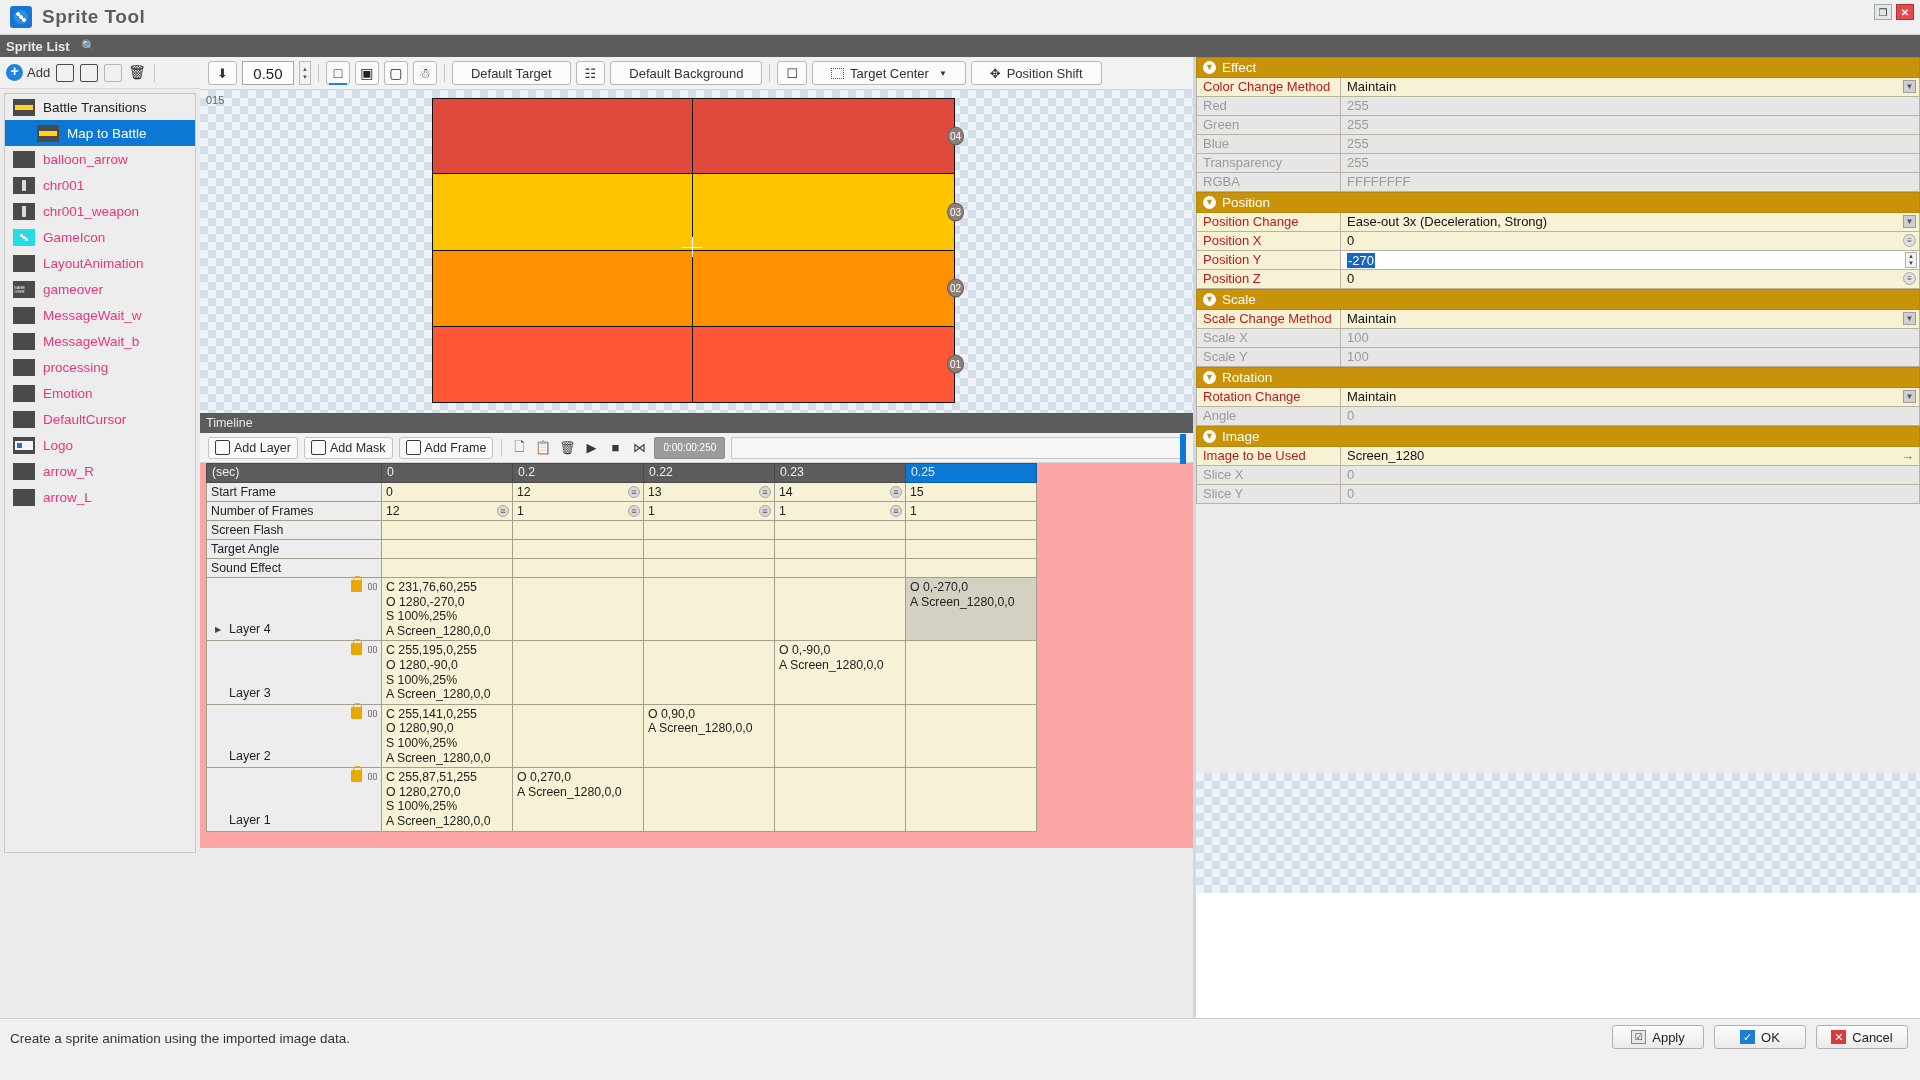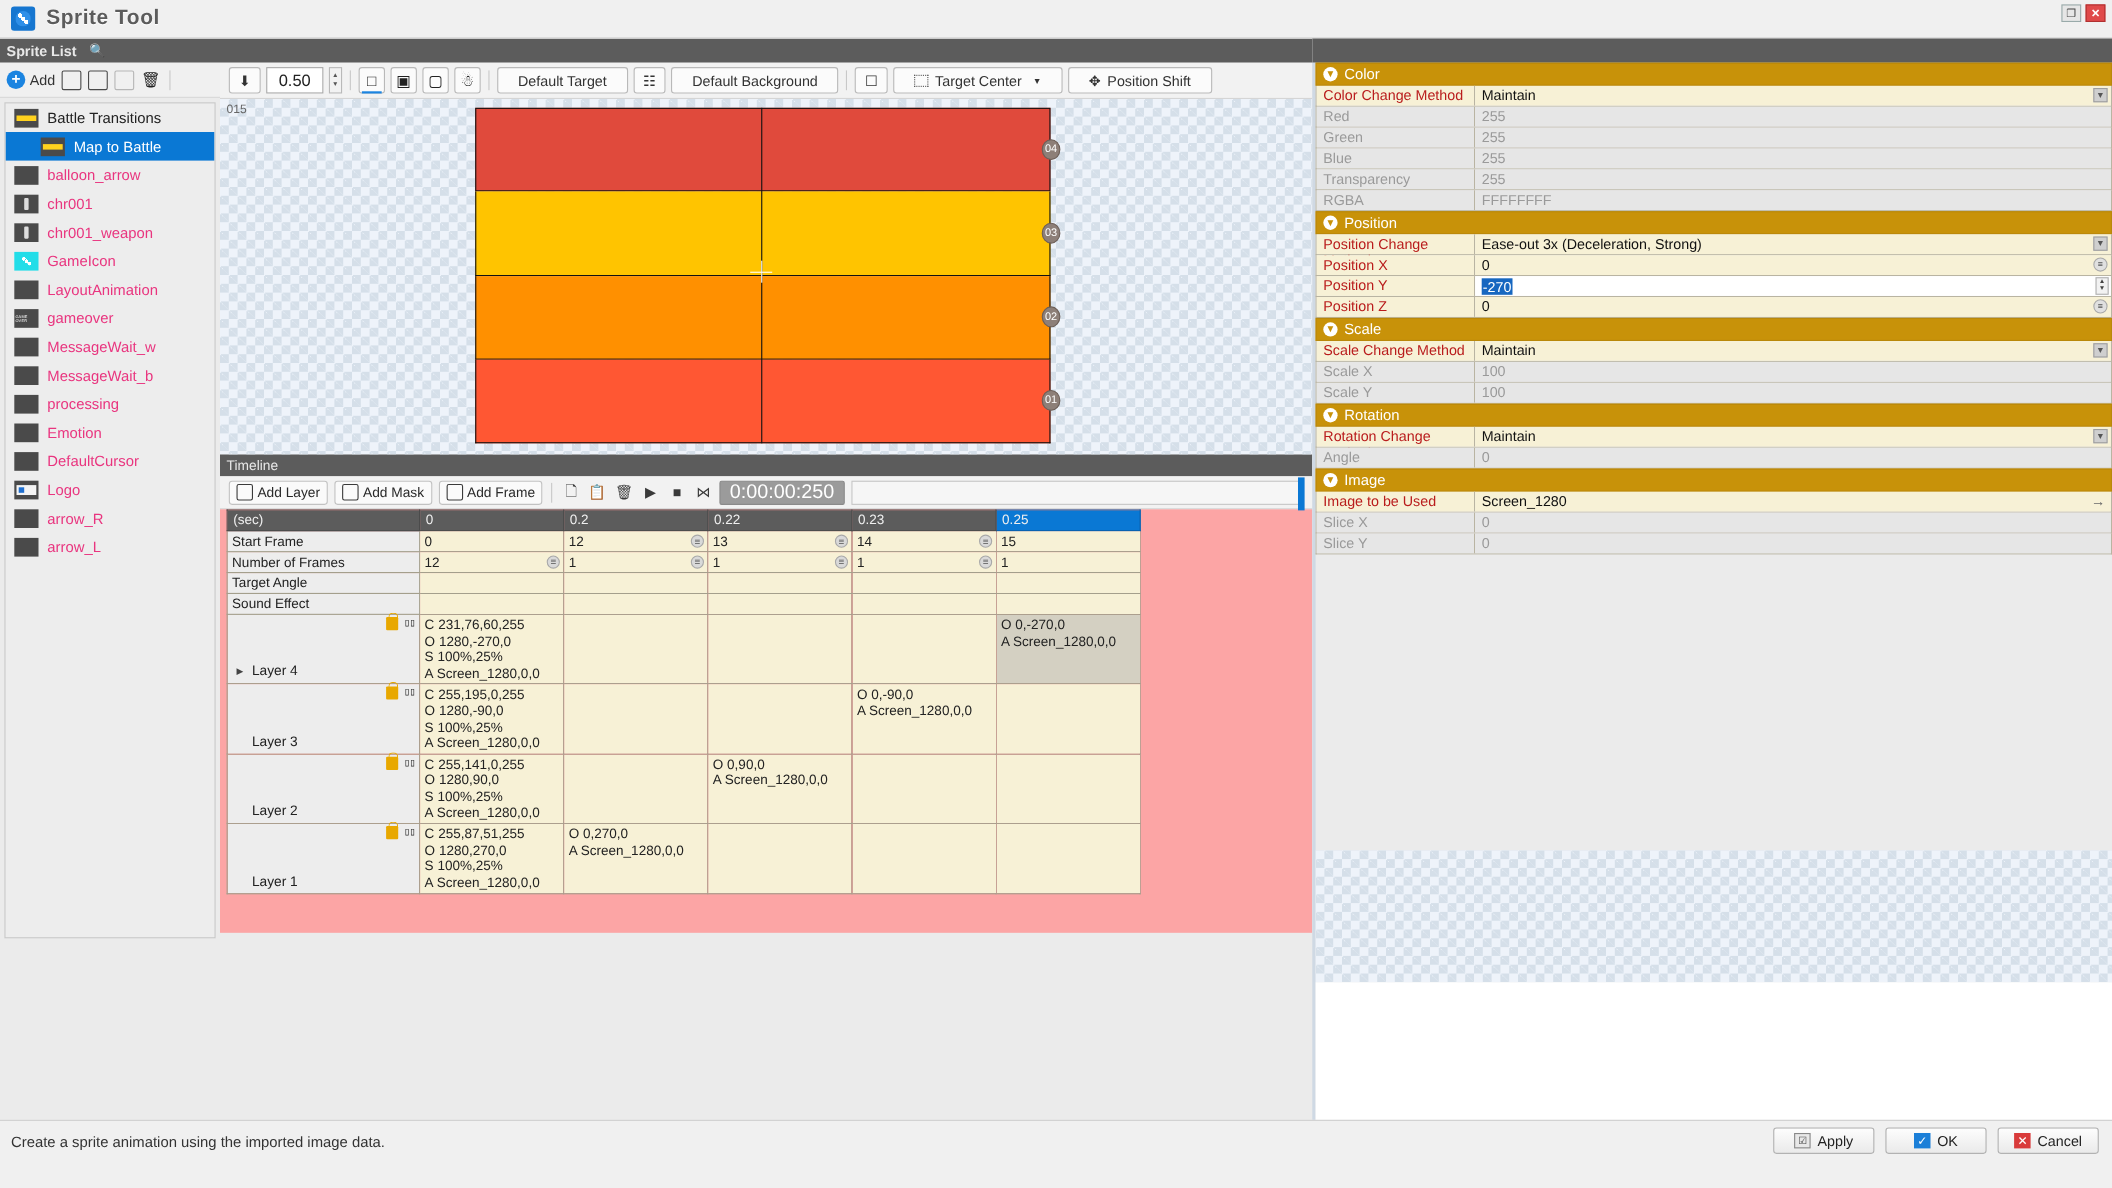--- a/index.html
+++ b/index.html
@@ -130,21 +130,21 @@
   
   #timeline-header{height:20px;background:#5c5c5c;color:#e8e8e8;font-size:12.5px;
     display:flex;align-items:center;padding:0 6px;}
   #timeline-toolbar{height:30px;background:#f2f2f2;display:flex;align-items:center;gap:6px;padding:0 8px;
     border-bottom:1px solid #d5d5d5;}
   .tlbtn{display:flex;align-items:center;gap:4px;font-size:12.5px;color:#2a2a2a;
     border:1px solid #c2c2c2;background:#fafafa;border-radius:3px;height:22px;padding:0 6px;}
   .tlicon{width:15px;height:15px;border:1.3px solid #3a3a3a;border-radius:2px;display:inline-block;}
   .plainicon{width:18px;height:18px;display:flex;align-items:center;justify-content:center;font-size:13px;color:#3a3a3a;}
   .plainicon.dim{color:#bdbdbd;}
-  #timecode{height:22px;background:#9b9b9b;color:#fff;font-size:18px;display:flex;align-items:center;
+  #timecode{height:22px;background:#9b9b9b;color:#fff;font-size:10px;display:flex;align-items:center;
     padding:0 8px;border:1px solid #8a8a8a;border-radius:2px;}
   #timebar{flex:1;height:22px;background:#f6f6f6;border:1px solid #c6c6c6;position:relative;}
   #timebar .cursor{position:absolute;right:-2px;top:-4px;width:6px;height:30px;background:#0a78d4;}
 
   
   #tl-wrap{height:385px;background:#fca5a5;overflow:hidden;padding-left:6px;}
   table.tl{border-collapse:collapse;table-layout:fixed;font-size:12.3px;}
   table.tl td,table.tl th{border:1px solid #a49f8c;vertical-align:top;padding:2px 4px;}
   table.tl thead th{background:#5c5c5c;color:#efefef;font-weight:normal;text-align:left;height:19px;padding:1px 5px;
     border:1px solid #4a4a4a;}
@@ -421,20 +421,28 @@
             </tr>
             <tr>
               <td class="rowlabel">Number of Frames</td>
               <td class="cellv">12<span class="stepper">≡</span></td>
               <td class="cellv">1<span class="stepper">≡</span></td>
               <td class="cellv">1<span class="stepper">≡</span></td>
               <td class="cellv">1<span class="stepper">≡</span></td>
               <td class="cellv">1</td>
             </tr>
             <tr>
+              <td class="rowlabel">Screen Flash</td>
+              <td class="cellv"></td>
+              <td class="cellv"></td>
+              <td class="cellv"></td>
+              <td class="cellv"></td>
+              <td class="cellv"></td>
+            </tr>
+            <tr>
               <td class="rowlabel">Target Angle</td>
               <td class="cellv"></td>
               <td class="cellv"></td>
               <td class="cellv"></td>
               <td class="cellv"></td>
               <td class="cellv"></td>
             </tr>
             <tr>
               <td class="rowlabel">Sound Effect</td>
               <td class="cellv"></td>
@@ -536,21 +544,21 @@
       </table>
     </div>
   </div>
 
   <div id="rightpane">
     <div id="rp-top"></div>
     <div id="rp-strip"></div>
     <div id="props">
         <div class="grp">
           <span class="chev">▼</span>
-          <span>Color</span>
+          <span>Effect</span>
         </div>
         <div class="prow active">
           <div class="k">Color Change Method</div>
           <div class="v">Maintain<span class="vdrop">▼</span></div>
         </div>
         <div class="prow dis">
           <div class="k">Red</div>
           <div class="v">255</div>
         </div>
         <div class="prow dis">

